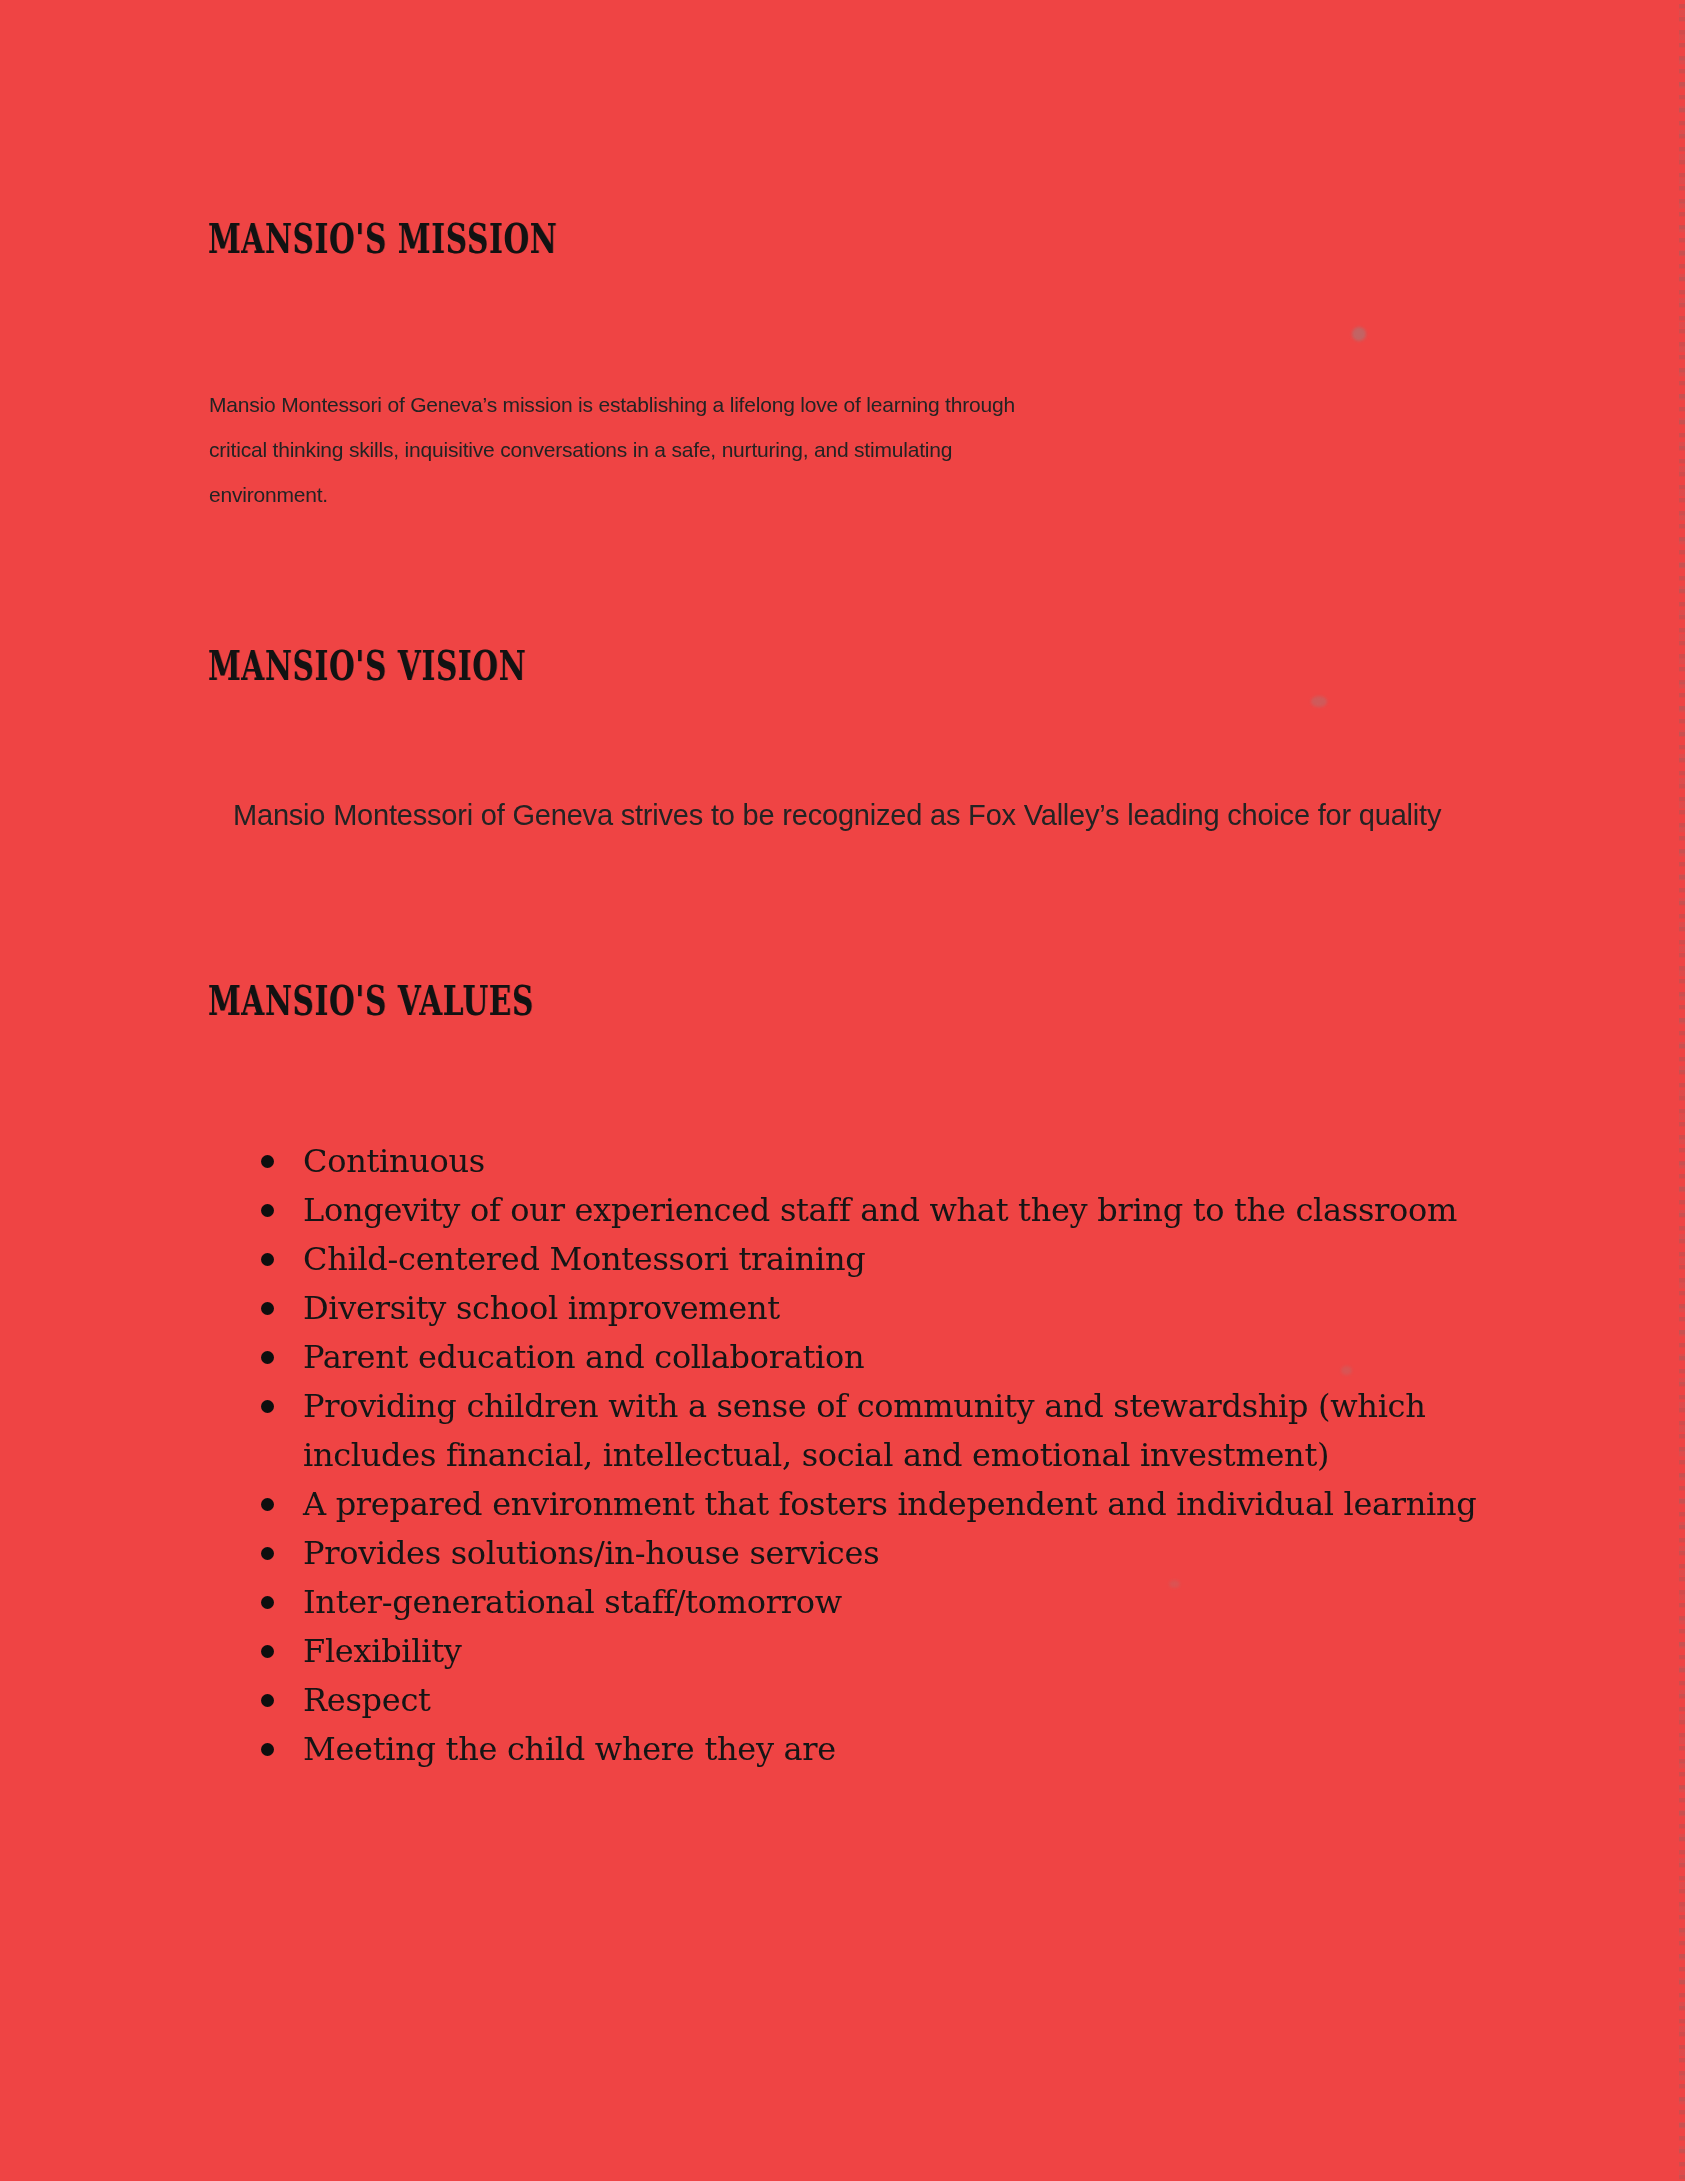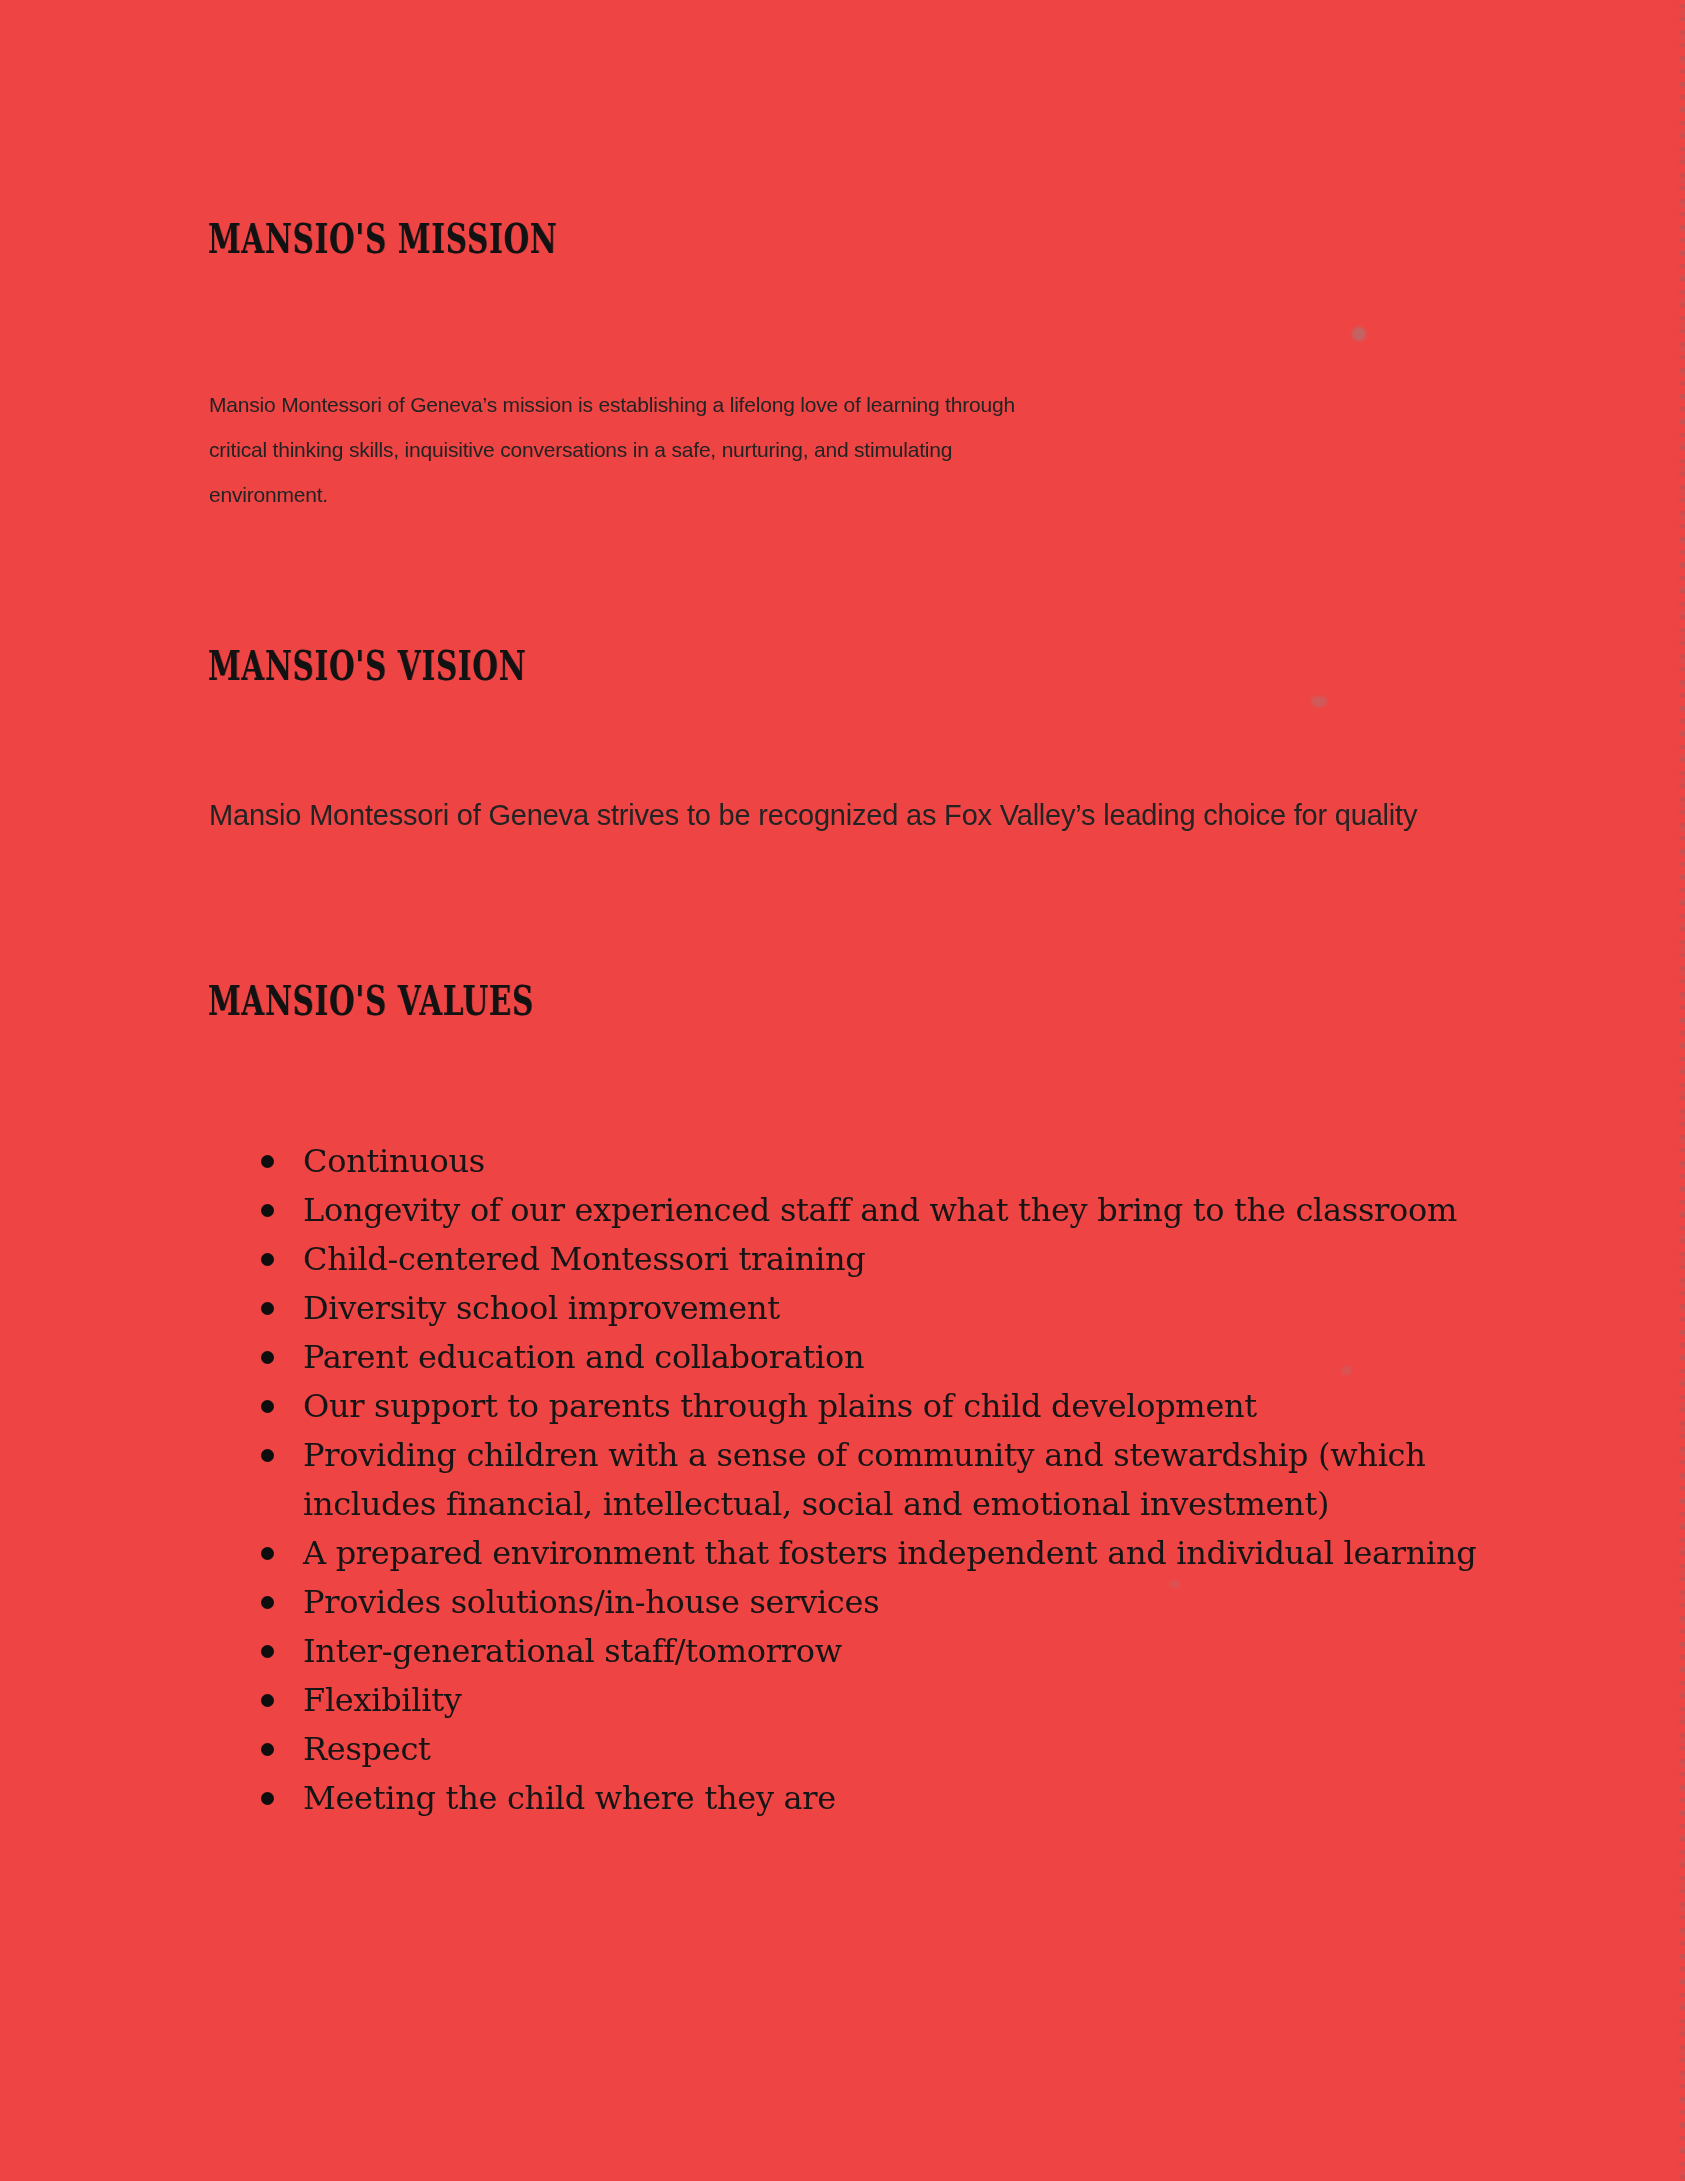--- a/index.html
+++ b/index.html
@@ -46,20 +46,21 @@
   .para .pline { display: block; }
   .para-mission {
     top: 382px;
     font-size: 21px;
     line-height: 45px;
   }
   .para-vision {
     top: 793px;
     font-size: 29px;
     line-height: 45px;
+    margin-left: 24px;
   }
 
   
   .values-list {
     position: absolute;
     left: 208px;
     top: 1137px;
     margin: 0;
     padding: 0;
     list-style: none;
@@ -153,24 +154,20 @@
     <li>
       <span class="bullet-dot"></span>
       <span class="vline">Diversity school improvement</span>
     </li>
     <li>
       <span class="bullet-dot"></span>
       <span class="vline">Parent education and collaboration</span>
     </li>
     <li>
       <span class="bullet-dot"></span>
-      <span class="vline">Our support to parents through plains of child development</span>
-    </li>
-    <li>
-      <span class="bullet-dot"></span>
       <span class="vline">Providing children with a sense of community and stewardship (which</span>
       <span class="vline">includes financial, intellectual, social and emotional investment)</span>
     </li>
     <li>
       <span class="bullet-dot"></span>
       <span class="vline">A prepared environment that fosters independent and individual learning</span>
     </li>
     <li>
       <span class="bullet-dot"></span>
       <span class="vline">Provides solutions/in-house services</span>

